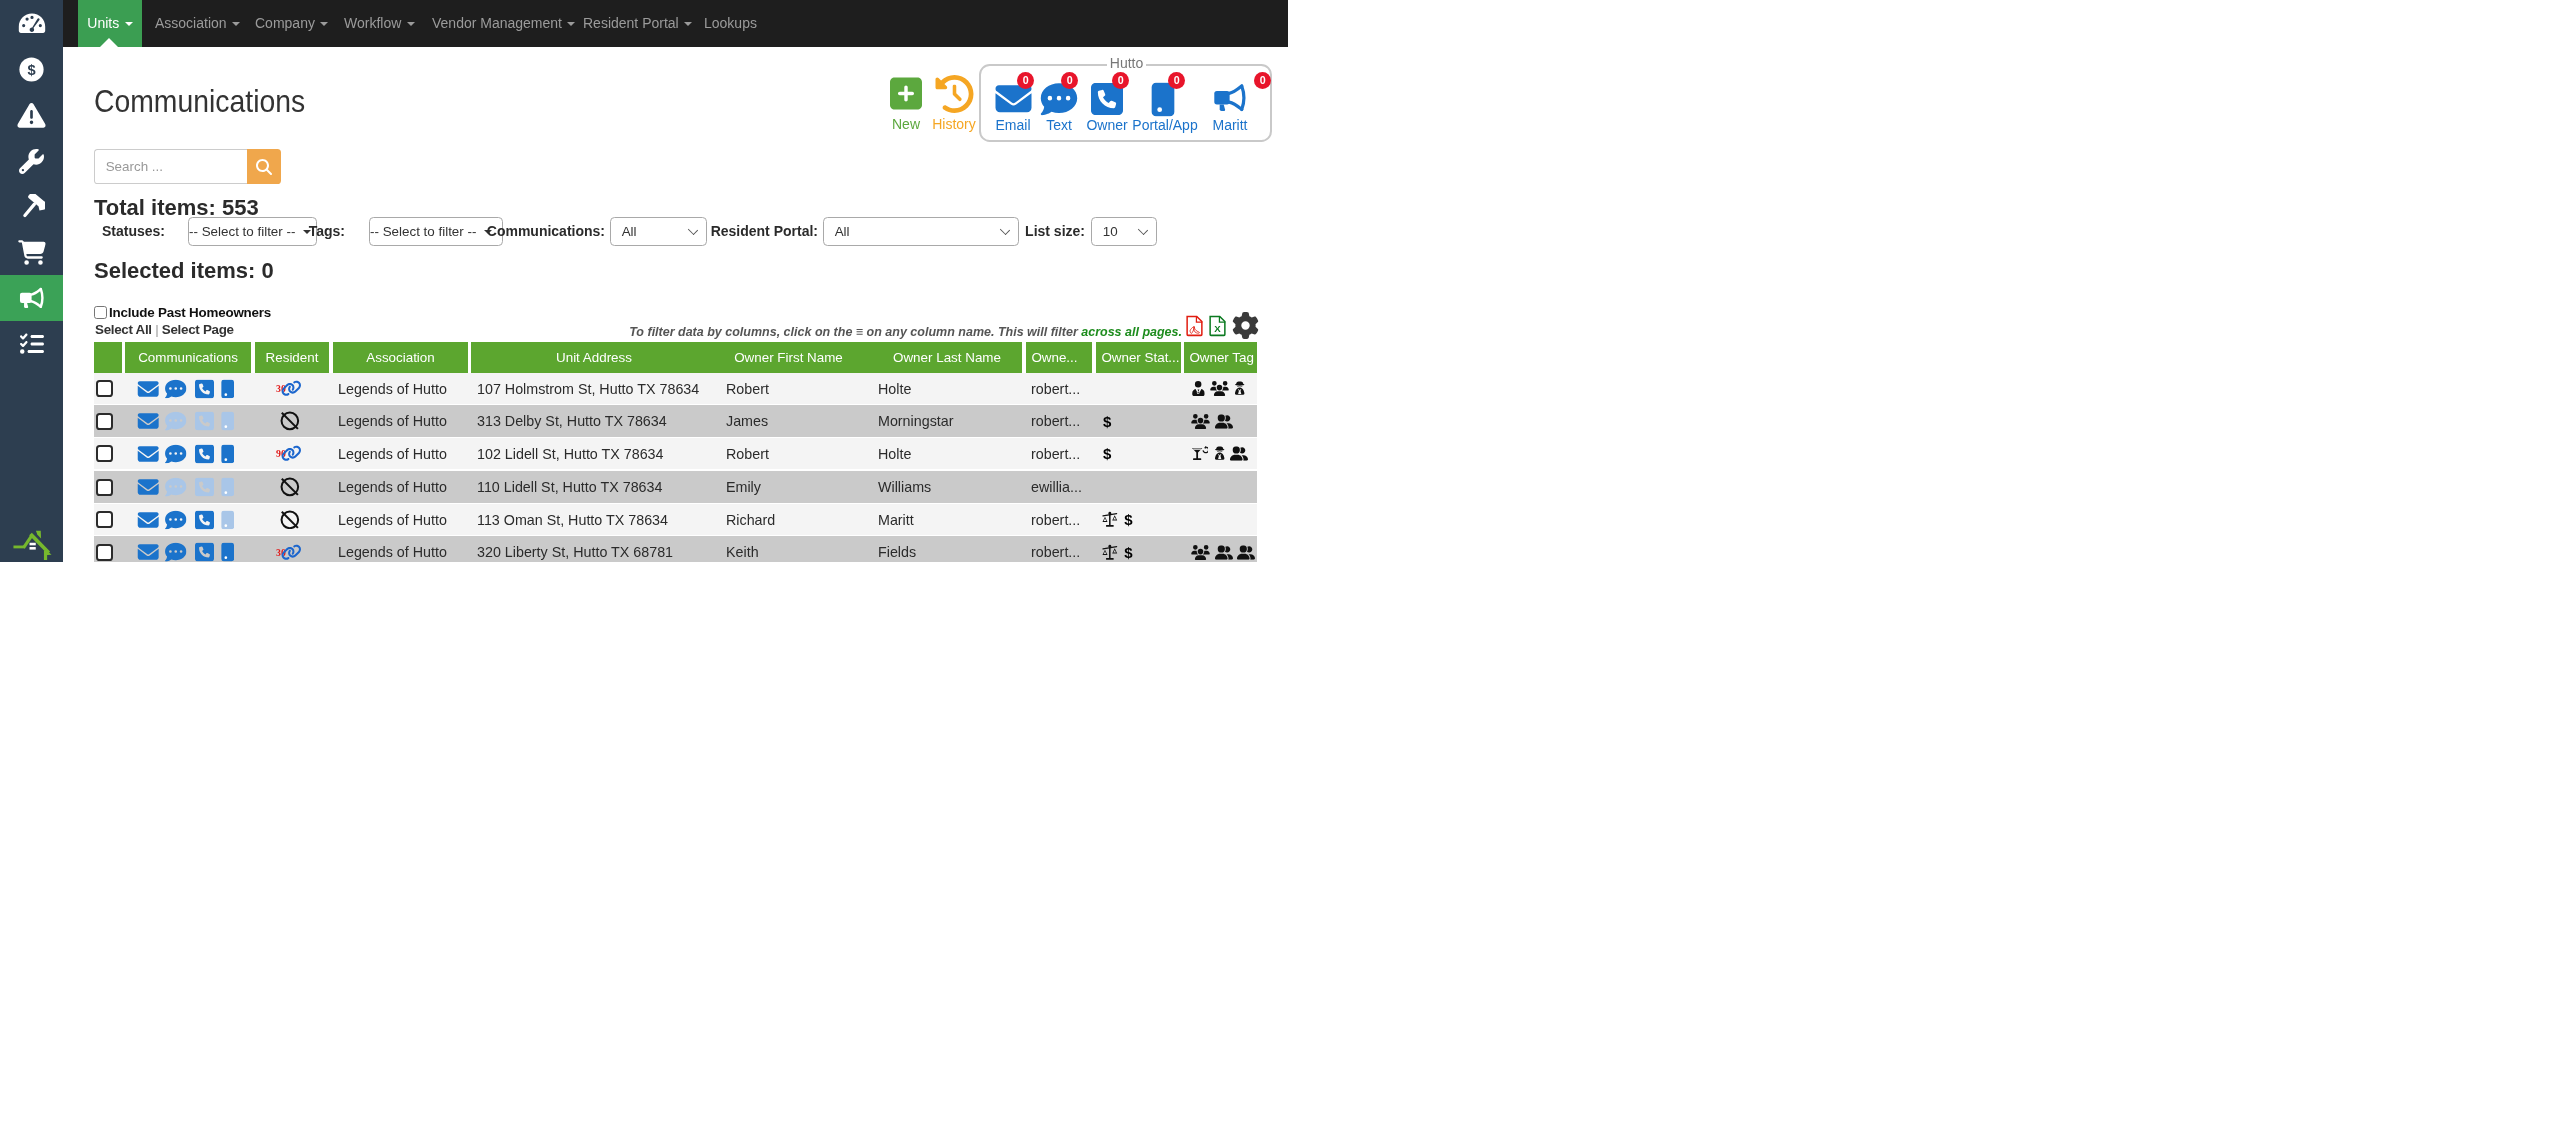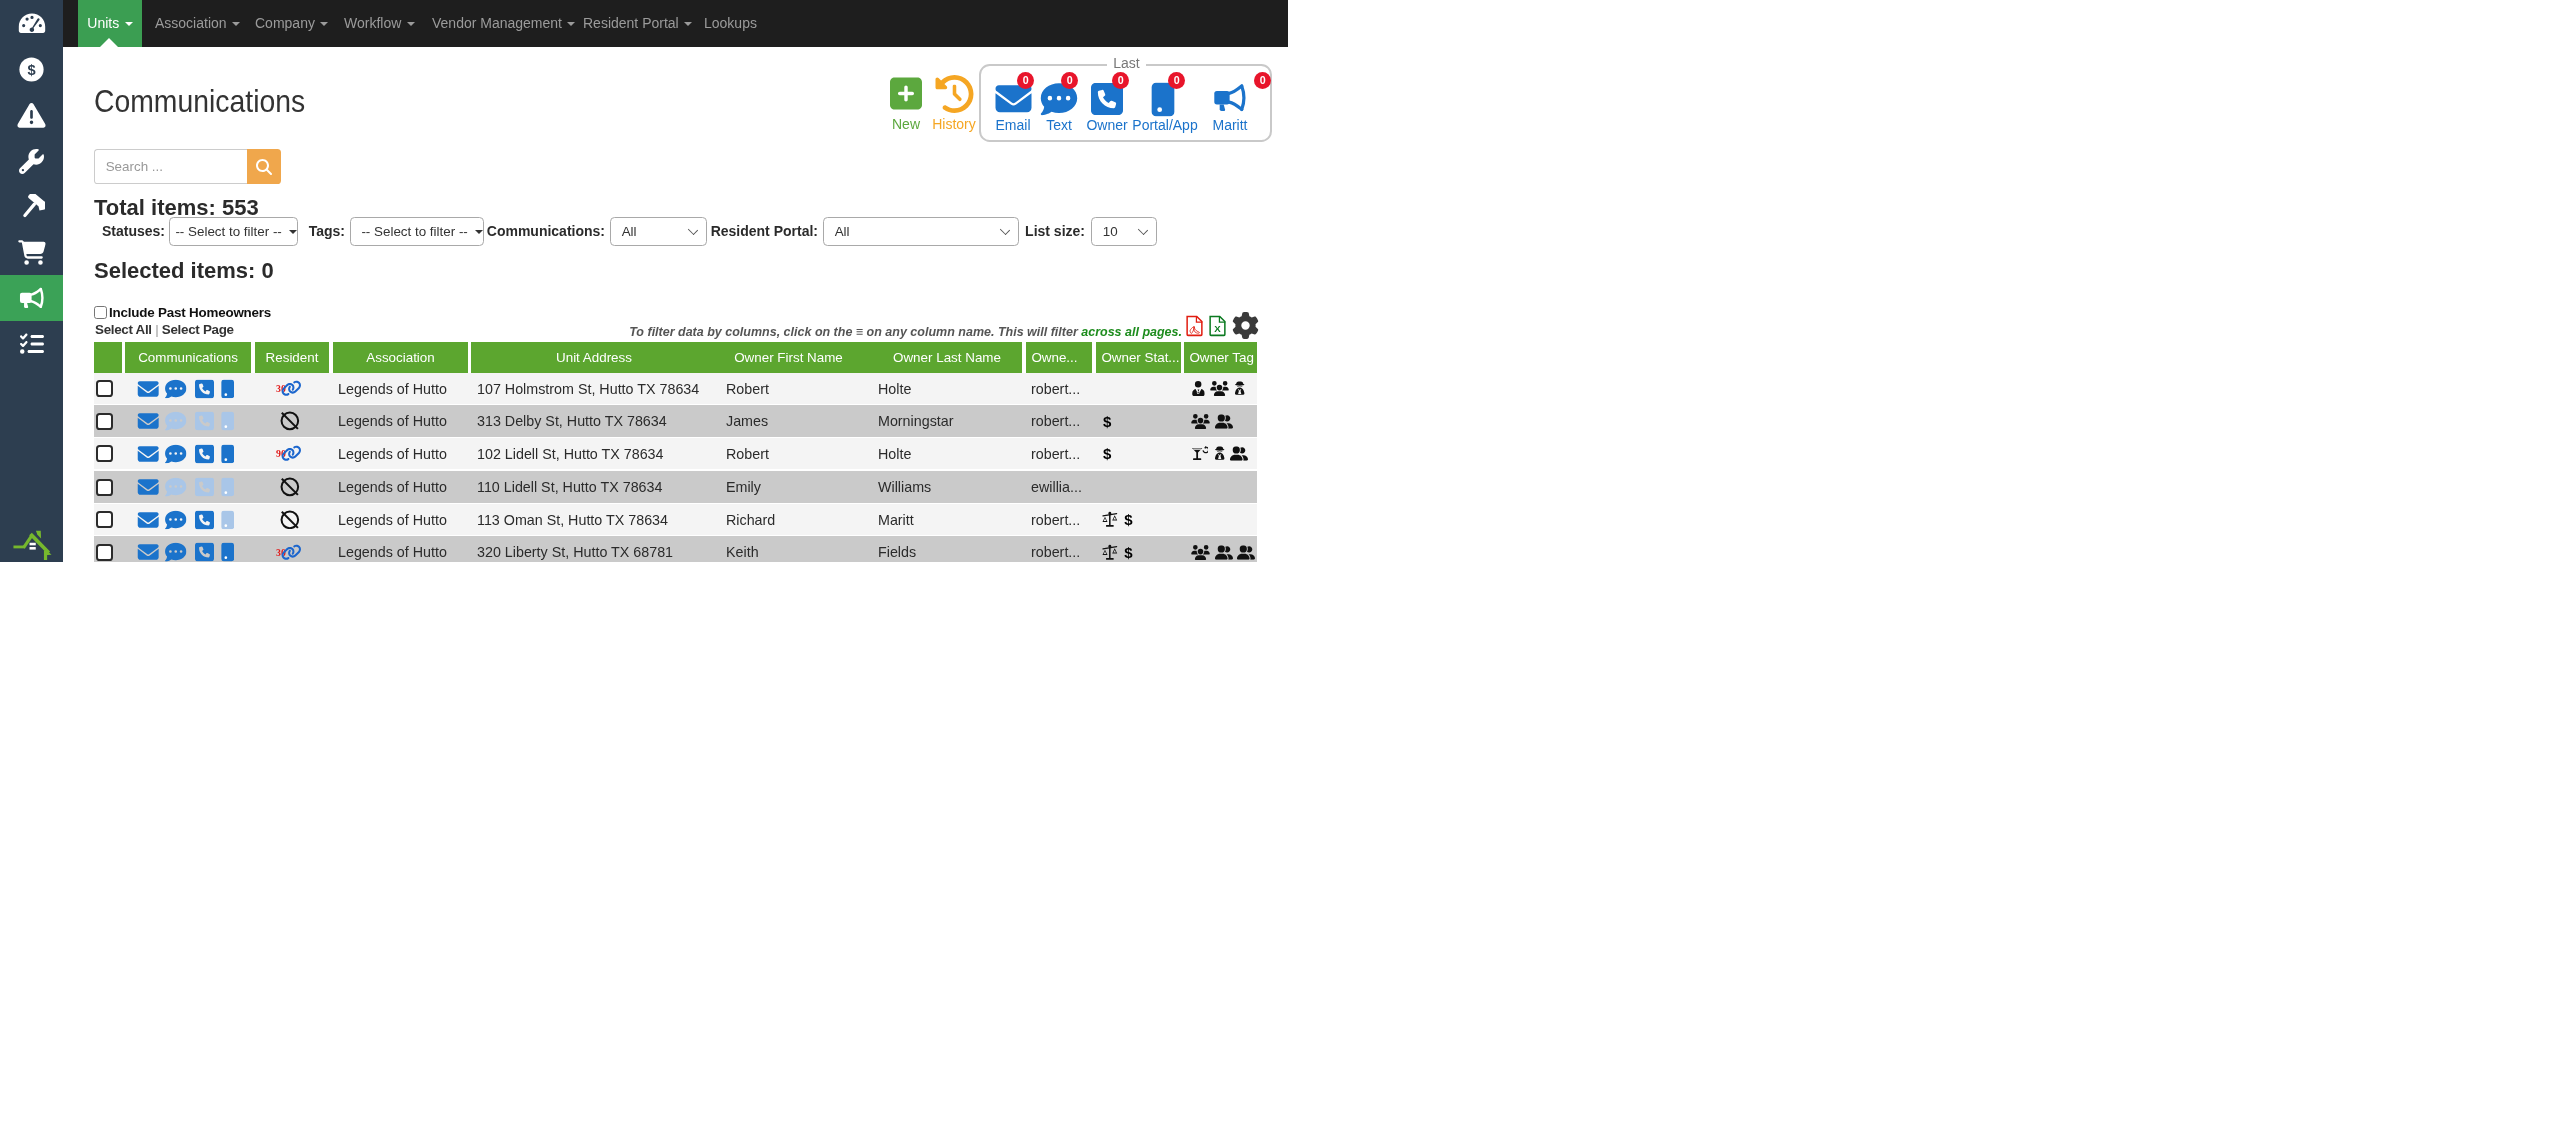--- a/index.html
+++ b/index.html
@@ -29,21 +29,21 @@
   #bulkbox { position:absolute; left:979px; top:64px; width:293px; height:78px; border:2.2px solid #c9c9c9; border-radius:10.7px; }
   #bulklabel { position:absolute; left:1107px; top:55px; width:39px; text-align:center; background:#fff; color:#777; font-size:14px; }
   .badge { position:absolute; width:17.4px; height:17.4px; border-radius:50%; background:#e8152b; color:#fff; font-size:10.7px; font-weight:bold; text-align:center; line-height:17.4px; z-index:5; }
 
   
   #search { position:absolute; left:94px; top:149px; width:153px; height:35px; border:0.9px solid #ccc; border-right:none; border-radius:3.6px 0 0 3.6px; color:#999; font-size:13.4px; line-height:33px; padding-left:10.7px; }
   #searchbtn { position:absolute; left:247px; top:149px; width:34px; height:35px; background:#f0a74c; border-radius:0 3.6px 3.6px 0; display:flex; align-items:center; justify-content:center; }
 
   
   .blab { position:absolute; top:217px; height:29px; line-height:29px; font-weight:bold; font-size:14px; color:#2b2b2b; white-space:nowrap; }
-  .ddl { position:absolute; top:217px; height:29px; border:0.9px solid #a9a9a9; border-radius:4.5px; background:#fff; color:#333; font-size:13.4px; display:flex; align-items:center; justify-content:flex-end; white-space:nowrap; }
+  .ddl { position:absolute; top:217px; height:29px; border:0.9px solid #a9a9a9; border-radius:4.5px; background:#fff; color:#333; font-size:13.4px; display:flex; align-items:center; justify-content:flex-start; white-space:nowrap;margin-left:19px; }
   .ddl .caret2 { display:inline-block; width:0; height:0; border-left:4.5px solid transparent; border-right:4.5px solid transparent; border-top:4.9px solid #333; margin-left:7.2px; }
   .sel { position:absolute; top:217px; height:29px; border:0.9px solid #a9a9a9; border-radius:4.5px; background:#fff; color:#333; font-size:13.4px; line-height:27px; padding-left:10.7px; }
   .sel .chev { position:absolute; right:9px; top:10.7px; width:8px; height:8px; border-right:1.8px solid #555; border-bottom:1.8px solid #555; transform:rotate(45deg) scale(1,0.8); transform-origin:center; margin-top:-2.7px; }
 
   .bigline { position:absolute; left:94px; font-size:22px; font-weight:bold; color:#2b2b2b; }
 
   
   #inclbox { position:absolute; left:94px; top:306px; width:12.5px; height:12.5px; border:1.3px solid #767676; border-radius:2.7px; background:#fff; }
   #incllab { position:absolute; left:109px; top:305px; letter-spacing:-0.2px; font-size:13.4px; font-weight:bold; color:#111; }
   #selectline { position:absolute; left:95px; top:322px; letter-spacing:-0.3px; font-size:13.4px; font-weight:bold; color:#333; }
@@ -246,21 +246,21 @@
 <svg class="abs" style="left:890px;top:75px" width="32" height="37" fill="#5ca83e" viewBox="0 0 36 41">
       <use href="#i-plussq"></use>
     </svg>
 <div class="iconlabel" style="left:906px;top:116px;color:#5ca83e">New</div>
 <svg class="abs" style="left:935px;top:75px" width="39" height="38" fill="#f5a623" viewBox="0 0 44 43">
       <use href="#i-history"></use>
     </svg>
 <div class="iconlabel" style="left:954px;top:116px;color:#f5a623">History</div>
 
 <div id="bulkbox"></div>
-<div id="bulklabel">Last</div>
+<div id="bulklabel">Hutto</div>
 
 <svg class="abs" style="left:994px;top:84px" width="39" height="29.5" fill="#1b73cb" viewBox="0 0 44 33">
       <use href="#i-envelope"></use>
     </svg>
 <div class="iconlabel" style="left:1013px;top:117px;color:#1b73cb">Email</div>
 <div class="badge" style="left:1017px;top:72px">0</div>
 
 <svg class="abs" style="left:1040px;top:82px" width="38" height="34" fill="#1b73cb" viewBox="0 0 43 38">
       <use href="#i-comment"></use>
     </svg>

